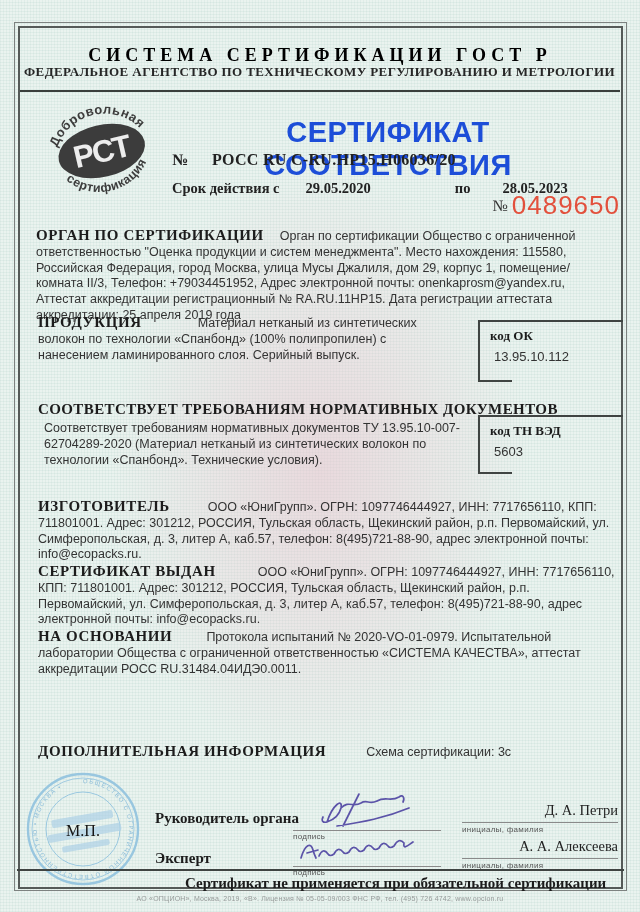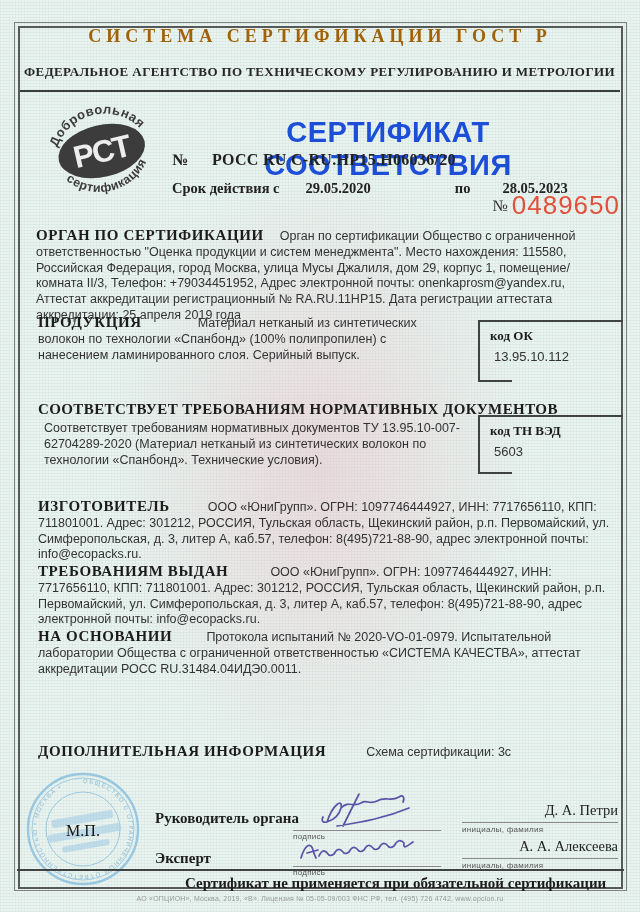--- a/index.html
+++ b/index.html
@@ -10,21 +10,21 @@
       radial-gradient(ellipse 300px 430px at 320px 470px, rgba(232,196,206,.55), rgba(232,196,206,0) 70%),
       repeating-linear-gradient(0deg, rgba(122,176,163,.10) 0 1px, rgba(0,0,0,0) 1px 3px),
       repeating-linear-gradient(90deg, rgba(122,176,163,.09) 0 1px, rgba(0,0,0,0) 1px 3px),
       #eaf3ef;
   }
   .abs{position:absolute}
   
   .frame-outer{left:14px;top:22px;width:611px;height:867px;border:1px solid #7d8280;pointer-events:none}
   .frame-inner{left:18px;top:26px;width:601px;height:859px;border:2px solid #555a58;pointer-events:none}
   
-  .hdr1{top:26px;left:20px;width:600px;text-align:center;font:bold 18px "Liberation Serif",serif;letter-spacing:5px;color:#a16207}
+  .hdr1{top:45px;left:20px;width:600px;text-align:center;font:bold 18px "Liberation Serif",serif;letter-spacing:5px;color:#000000}
   .hdr2{top:64px;left:24px;width:592px;font:bold 13px "Liberation Serif",serif;letter-spacing:.4px;color:#262626}
   .hdr-div{top:90px;left:20px;width:600px;height:0;border-top:2px solid #3a3e3c}
   
   .main-title{top:116px;left:162px;width:452px;text-align:center;font:bold 29px "Liberation Sans",sans-serif;letter-spacing:.5px;color:#1d4ed8}
   .cert-no{top:151px;left:172px;font:bold 16px "Liberation Serif",serif;color:#222}
   .cert-no .no-sign{margin-right:24px;font-weight:bold}
   .cert-no .no-val{letter-spacing:.3px}
   .validity{top:180px;left:172px;font:bold 14.5px "Liberation Serif",serif;color:#222}
   .validity .v-from{margin-left:26px}
   .validity .v-po{margin-left:84px}
@@ -107,21 +107,21 @@
 <div class="abs code-box" style="left:478px;top:415px;width:143px;height:57px">
   <div class="code-label">код ТН ВЭД</div>
   <div class="code-value">5603</div>
 </div>
 
 <p class="sect" style="top:497px;left:38px;width:577px">
   <span class="s-label" style="margin-right:38px">ИЗГОТОВИТЕЛЬ</span><span>ООО «ЮниГрупп». ОГРН: 1097746444927, ИНН: 7717656110, КПП: 711801001. Адрес: 301212, РОССИЯ, Тульская область, Щекинский район, р.п. Первомайский, ул. Симферопольская, д. 3, литер А, каб.57, телефон: 8(495)721-88-90, адрес электронной почты: info@ecopacks.ru.</span>
 </p>
 
 <p class="sect" style="top:562px;left:38px;width:577px">
-  <span class="s-label" style="margin-right:42px">ТРЕБОВАНИЯМ ВЫДАН</span><span>ООО «ЮниГрупп». ОГРН: 1097746444927, ИНН: 7717656110, КПП: 711801001. Адрес: 301212, РОССИЯ, Тульская область, Щекинский район, р.п. Первомайский, ул. Симферопольская, д. 3, литер А, каб.57, телефон: 8(495)721-88-90, адрес электронной почты: info@ecopacks.ru.</span>
+  <span class="s-label" style="margin-right:42px">СЕРТИФИКАТ ВЫДАН</span><span>ООО «ЮниГрупп». ОГРН: 1097746444927, ИНН: 7717656110, КПП: 711801001. Адрес: 301212, РОССИЯ, Тульская область, Щекинский район, р.п. Первомайский, ул. Симферопольская, д. 3, литер А, каб.57, телефон: 8(495)721-88-90, адрес электронной почты: info@ecopacks.ru.</span>
 </p>
 
 <p class="sect" style="top:627px;left:38px;width:577px">
   <span class="s-label" style="margin-right:34px">НА ОСНОВАНИИ</span><span>Протокола испытаний № 2020-VO-01-0979. Испытательной лаборатории Общества с ограниченной ответственностью «СИСТЕМА КАЧЕСТВА», аттестат аккредитации РОСС RU.31484.04ИДЭ0.0011.</span>
 </p>
 
 <p class="sect" style="top:742px;left:38px;width:577px">
   <span class="s-label" style="margin-right:40px">ДОПОЛНИТЕЛЬНАЯ ИНФОРМАЦИЯ</span><span>Схема сертификации: 3с</span>
 </p>
 

